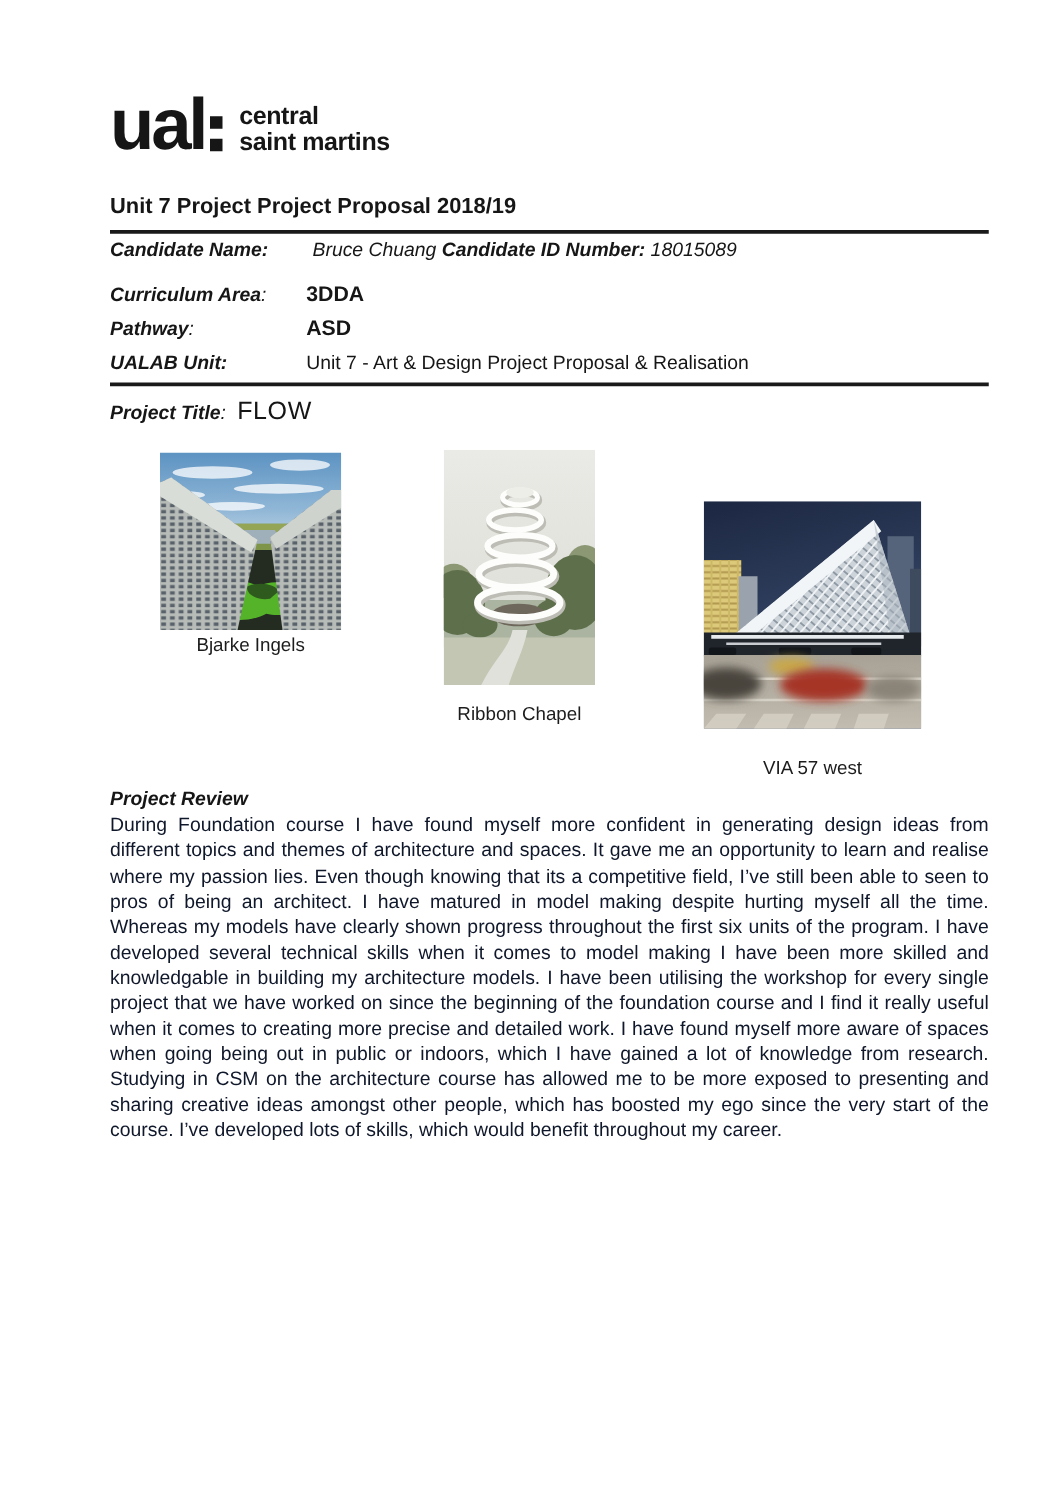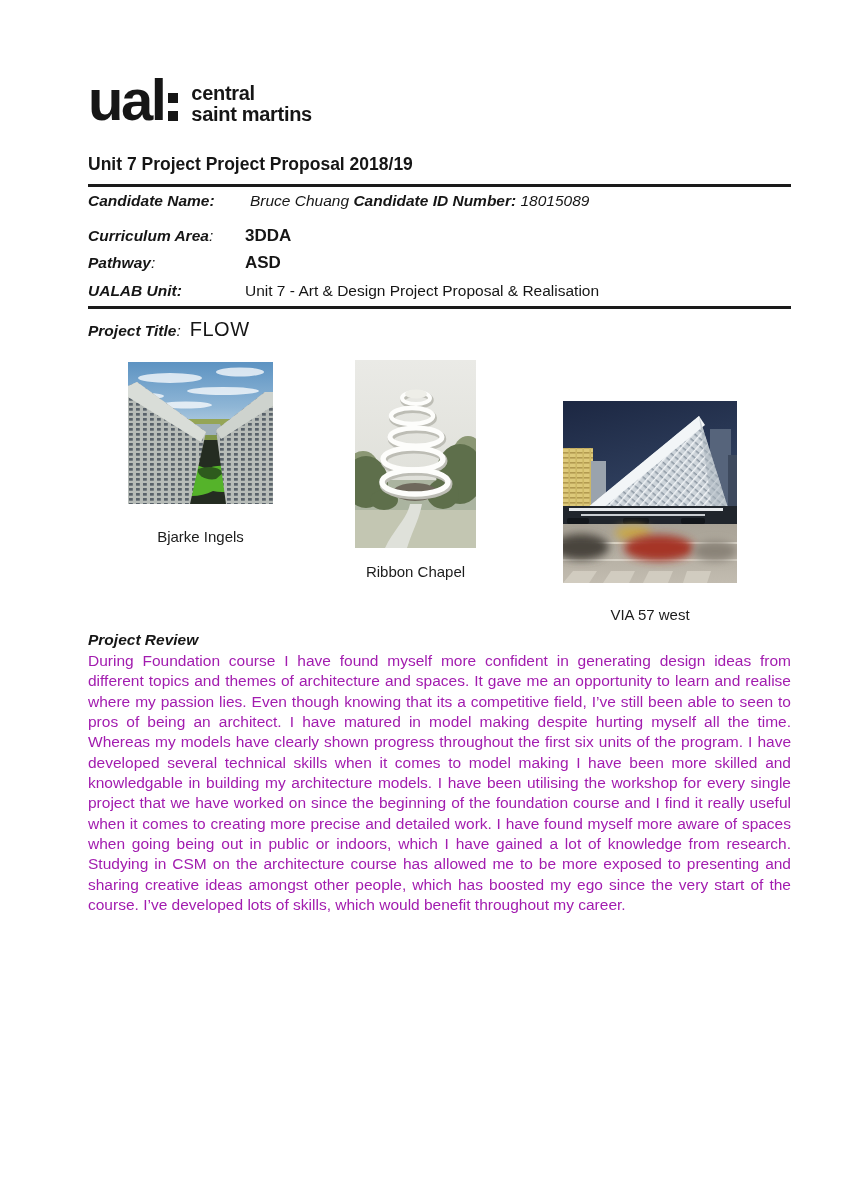--- a/index.html
+++ b/index.html
@@ -49,29 +49,29 @@
   .ptitle .pvalue{font-size:20px;letter-spacing:0.5px;}
 
   
   .figures{position:absolute;top:358px;left:0;width:100%;height:232px;}
   .fig{position:absolute;display:flex;flex-direction:column;}
   .fig-1{left:40px;top:4px;width:145px;}
   .fig-2{left:267px;top:2px;width:121px;}
   .fig-3{left:475px;top:0;width:174px;margin-top:43px;}
   .fig svg{display:block;}
   .fig-caption{font-size:15px;text-align:center;color:#1c1c1c;}
-  .fig-1 .fig-caption{margin-top:24px;}
+  .fig-1 .fig-caption{margin-top:4px;}
   .fig-2 .fig-caption{margin-top:15px;}
   .fig-3 .fig-caption{margin-top:23px;}
 
   
   .review-heading{position:absolute;top:631px;left:0;font-size:15.5px;
     font-weight:bold;font-style:italic;}
   .review-body{position:absolute;top:651px;left:0;width:703px;
-    font-size:15.5px;line-height:20.35px;text-align:justify;color:#a21caf;}
+    font-size:15.5px;line-height:20.35px;text-align:justify;color:#0f172a;}
 </style>
 </head>
 <body>
 
 <div class="content">
 
   <div class="logo">
     <div class="logo-word">ual</div>
     <div class="logo-colon">
         <span></span>

